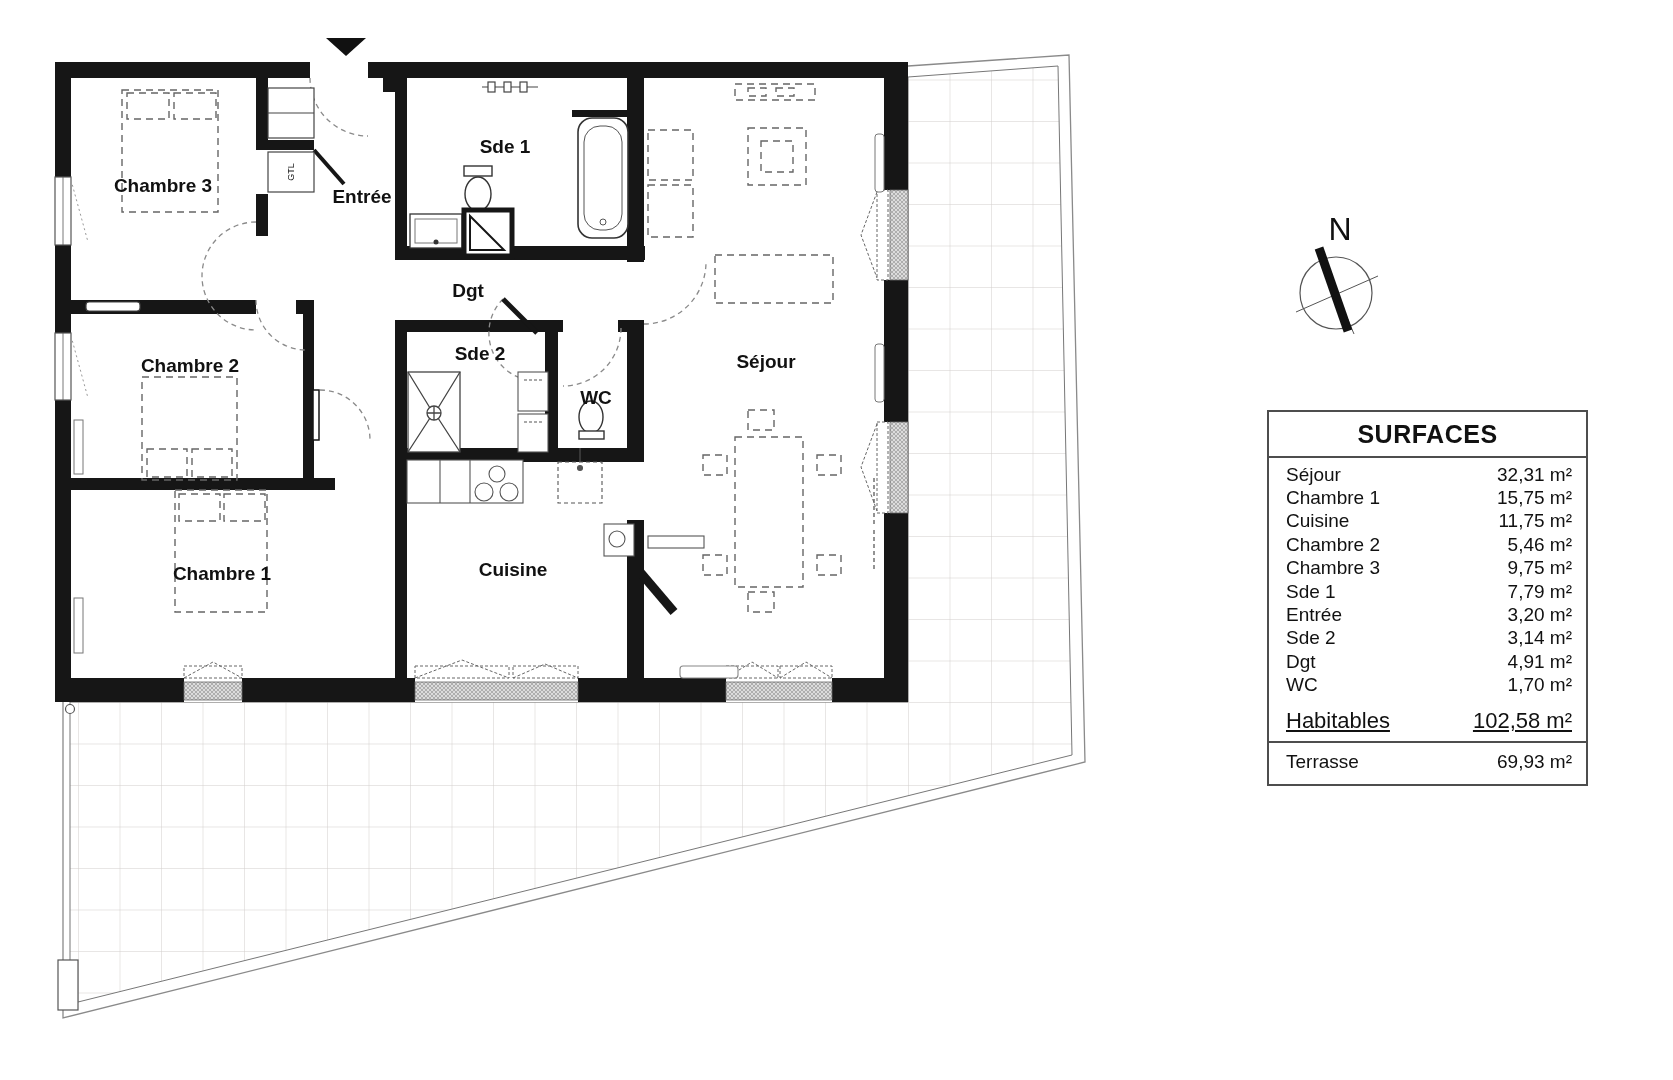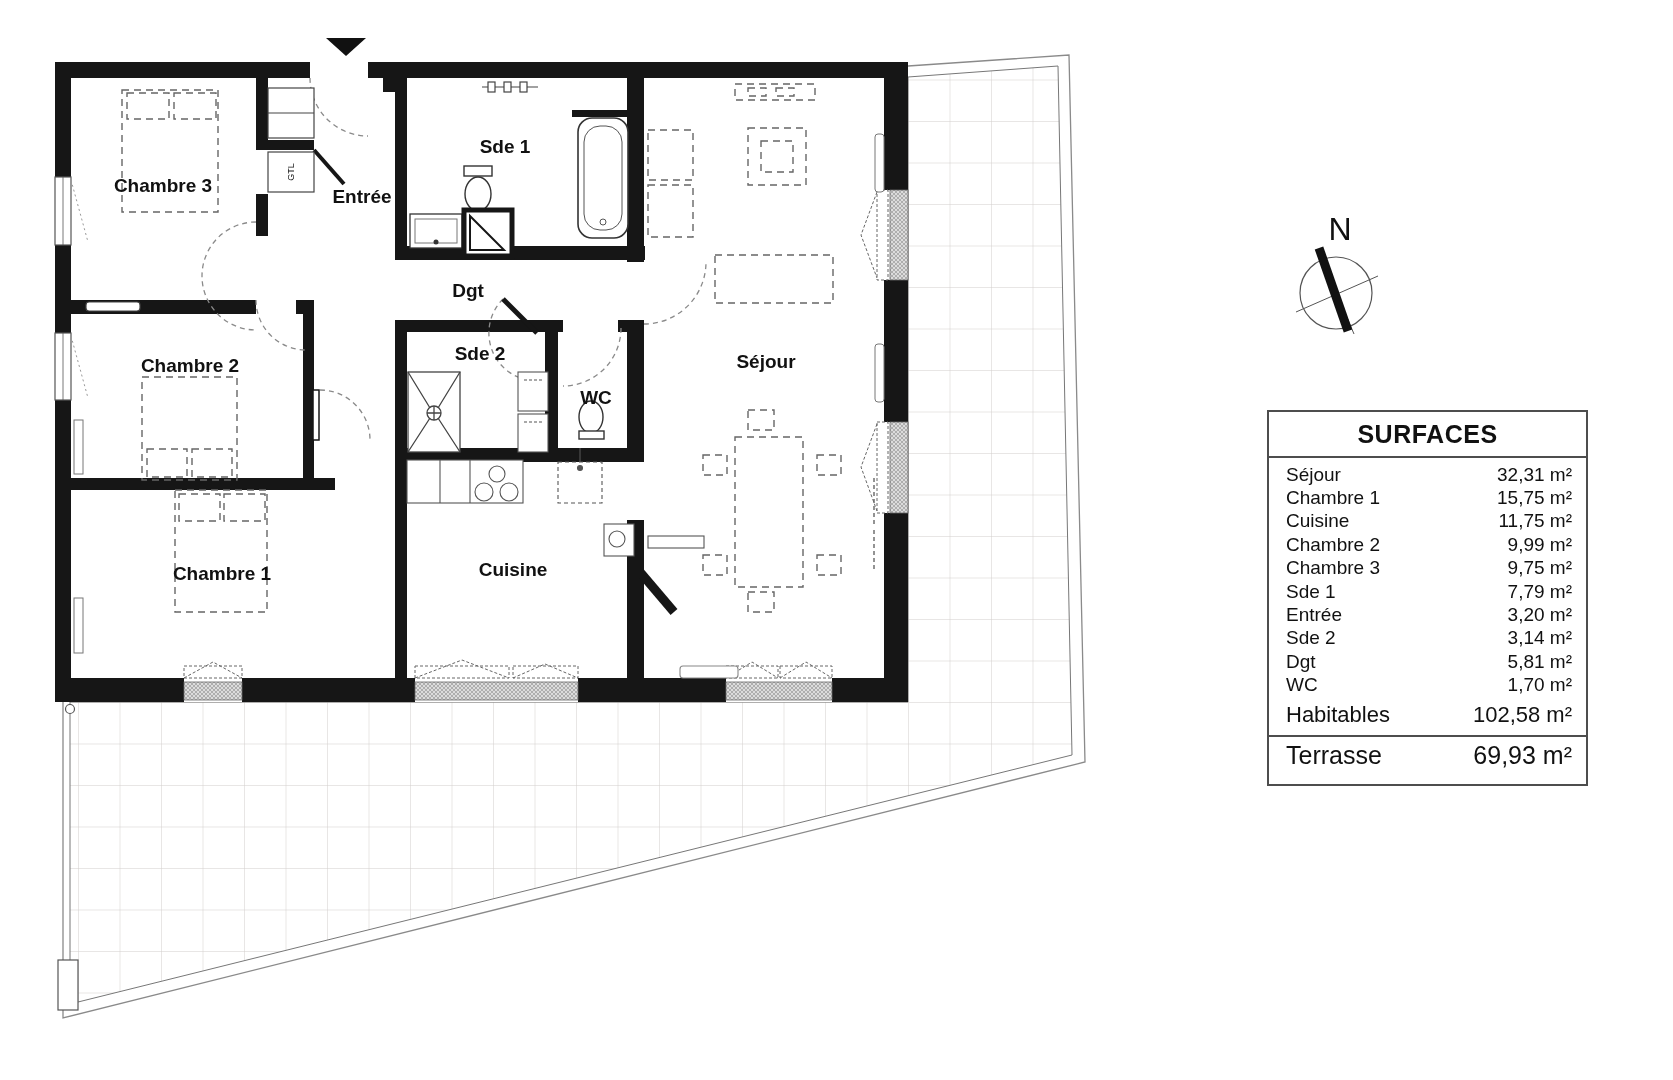--- a/index.html
+++ b/index.html
@@ -12,23 +12,23 @@
   
   .surfaces{position:absolute;left:1267px;top:410px;width:321px;height:376px;
             border:2px solid #4d4d4d;background:#fff;box-sizing:border-box;
             display:flex;flex-direction:column;}
   .surfaces .title{height:44px;display:flex;align-items:center;justify-content:center;
             font-size:25px;font-weight:bold;letter-spacing:.5px;border-bottom:2px solid #4d4d4d;}
   .surfaces .rows{padding:5px 0 0 0;}
   .surfaces .row{display:flex;justify-content:space-between;align-items:center;
             height:23.4px;padding:0 14px 0 17px;font-size:19px;}
   .surfaces .row .val{text-align:center;}
-  .surfaces .row.big{font-size:22px;height:32px;margin-top:2px;}
+  .surfaces .row.big{font-size:22px;height:32px;margin-top:8px;text-decoration:underline;}
   .surfaces .divider{border-top:2px solid #4d4d4d;margin-top:4px;}
-  .surfaces .row.terr{font-size:25px;height:38px;}
+  .surfaces .row.terr{font-size:19px;height:38px;}
 </style>
 </head>
 <body>
 
 <div class="canvas">
 
 <svg width="1673" height="1080" viewBox="0 0 1673 1080">
   <defs>
     <pattern id="terraceGrid" x="908" y="702" width="41.5" height="41.5" patternUnits="userSpaceOnUse">
       <rect width="41.5" height="41.5" fill="#ffffff"></rect>
@@ -300,41 +300,41 @@
     <div class="row">
       <span>Chambre 1</span>
       <span class="val">15,75 m²</span>
     </div>
     <div class="row">
       <span>Cuisine</span>
       <span class="val">11,75 m²</span>
     </div>
     <div class="row">
       <span>Chambre 2</span>
-      <span class="val">9,99 m²</span>
+      <span class="val">5,46 m²</span>
     </div>
     <div class="row">
       <span>Chambre 3</span>
       <span class="val">9,75 m²</span>
     </div>
     <div class="row">
       <span>Sde 1</span>
       <span class="val">7,79 m²</span>
     </div>
     <div class="row">
       <span>Entrée</span>
       <span class="val">3,20 m²</span>
     </div>
     <div class="row">
       <span>Sde 2</span>
       <span class="val">3,14 m²</span>
     </div>
     <div class="row">
       <span>Dgt</span>
-      <span class="val">5,81 m²</span>
+      <span class="val">4,91 m²</span>
     </div>
     <div class="row">
       <span>WC</span>
       <span class="val">1,70 m²</span>
     </div>
     <div class="row big">
       <span>Habitables</span>
       <span class="val">102,58 m²</span>
     </div>
   </div>

